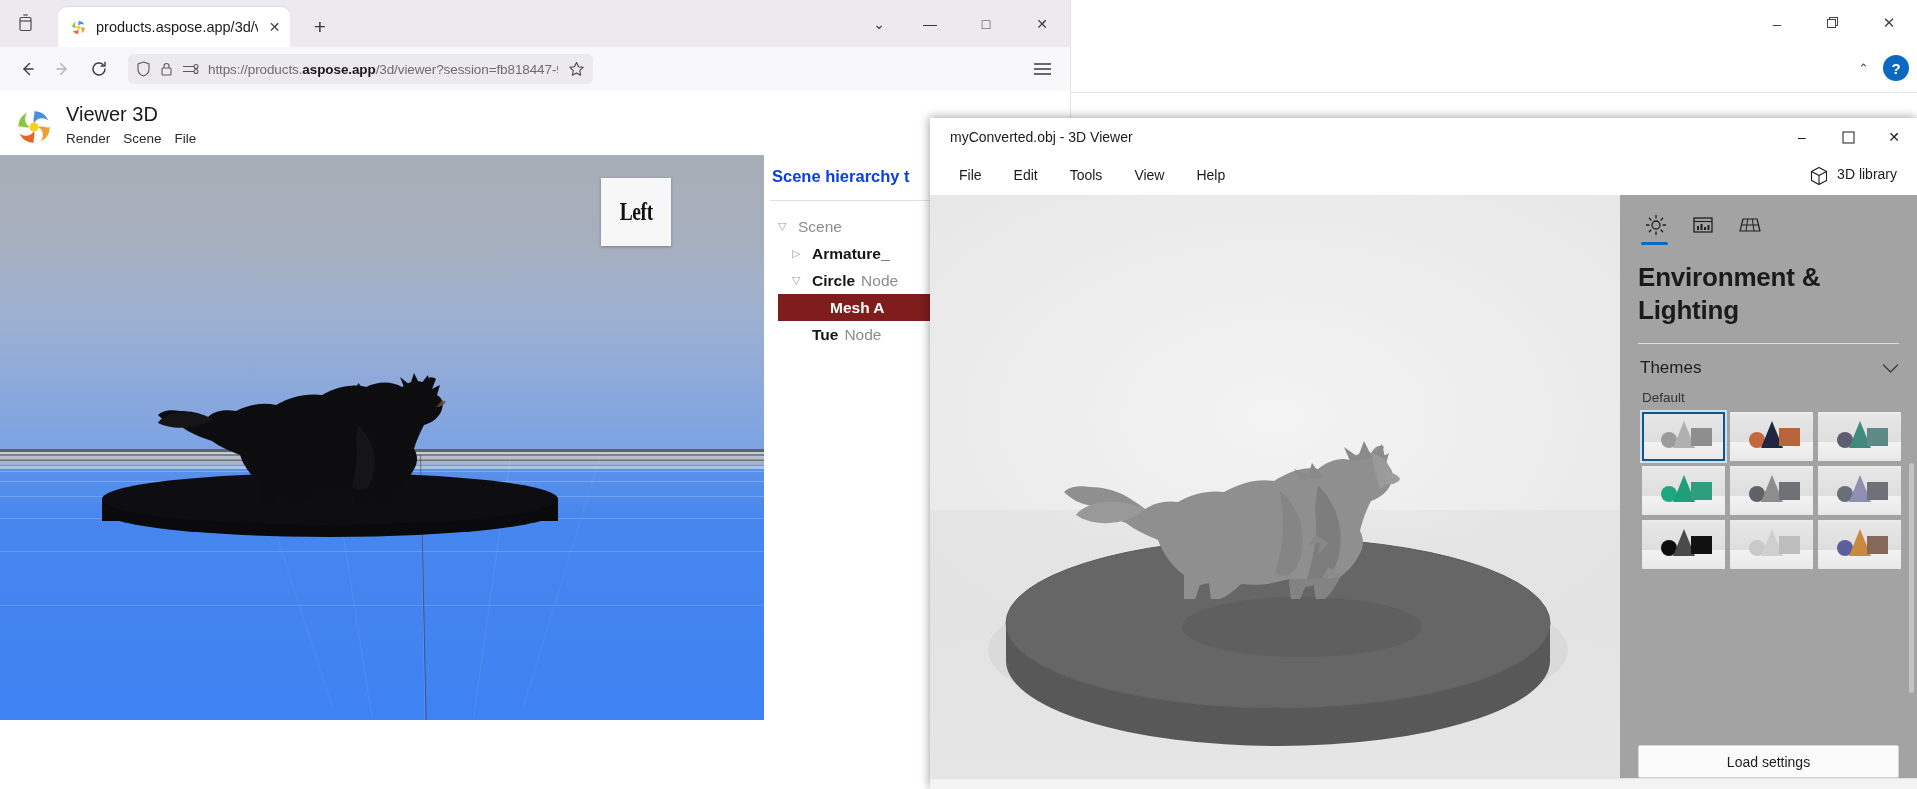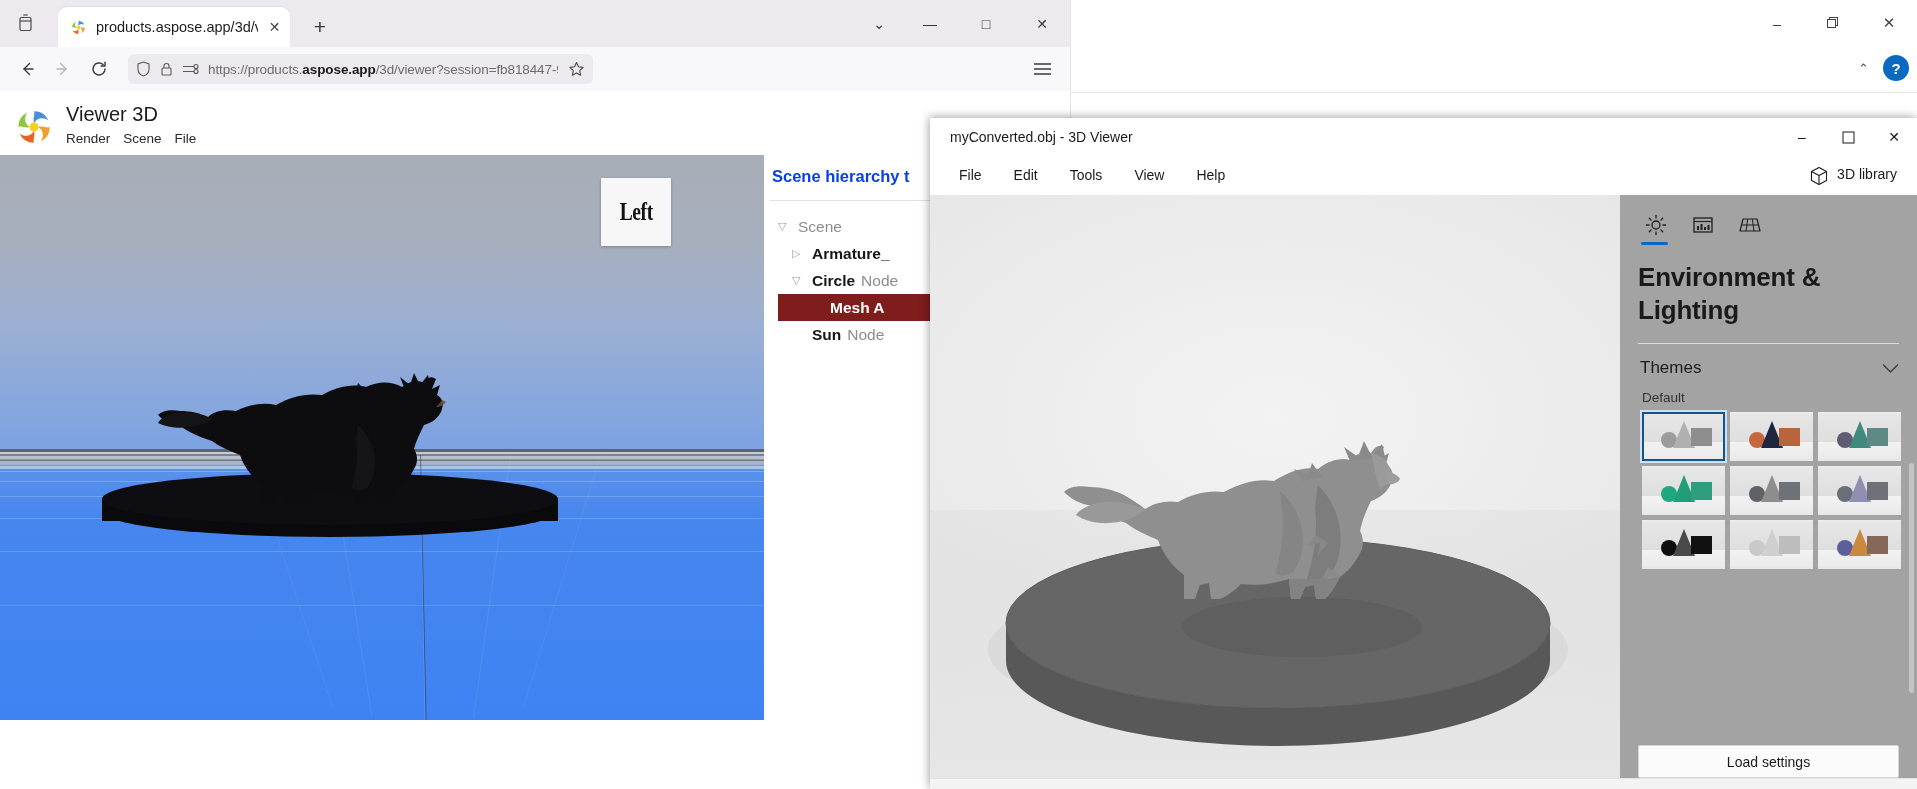--- a/index.html
+++ b/index.html
@@ -486,21 +486,21 @@
               <span class="tri open"></span>
               <span class="tname">Circle</span>
               <span class="ttype">Node</span>
             </div>
 
             <div class="tnode lvl3 selected">
               <span class="tname">Mesh A</span>
             </div>
 
             <div class="tnode lvl2">
-              <span class="tname">Sun</span>
+              <span class="tname">Tue</span>
               <span class="ttype">Node</span>
             </div>
 
           </div>
         </div>
 
       </div>
     </div>
   </div>
 

